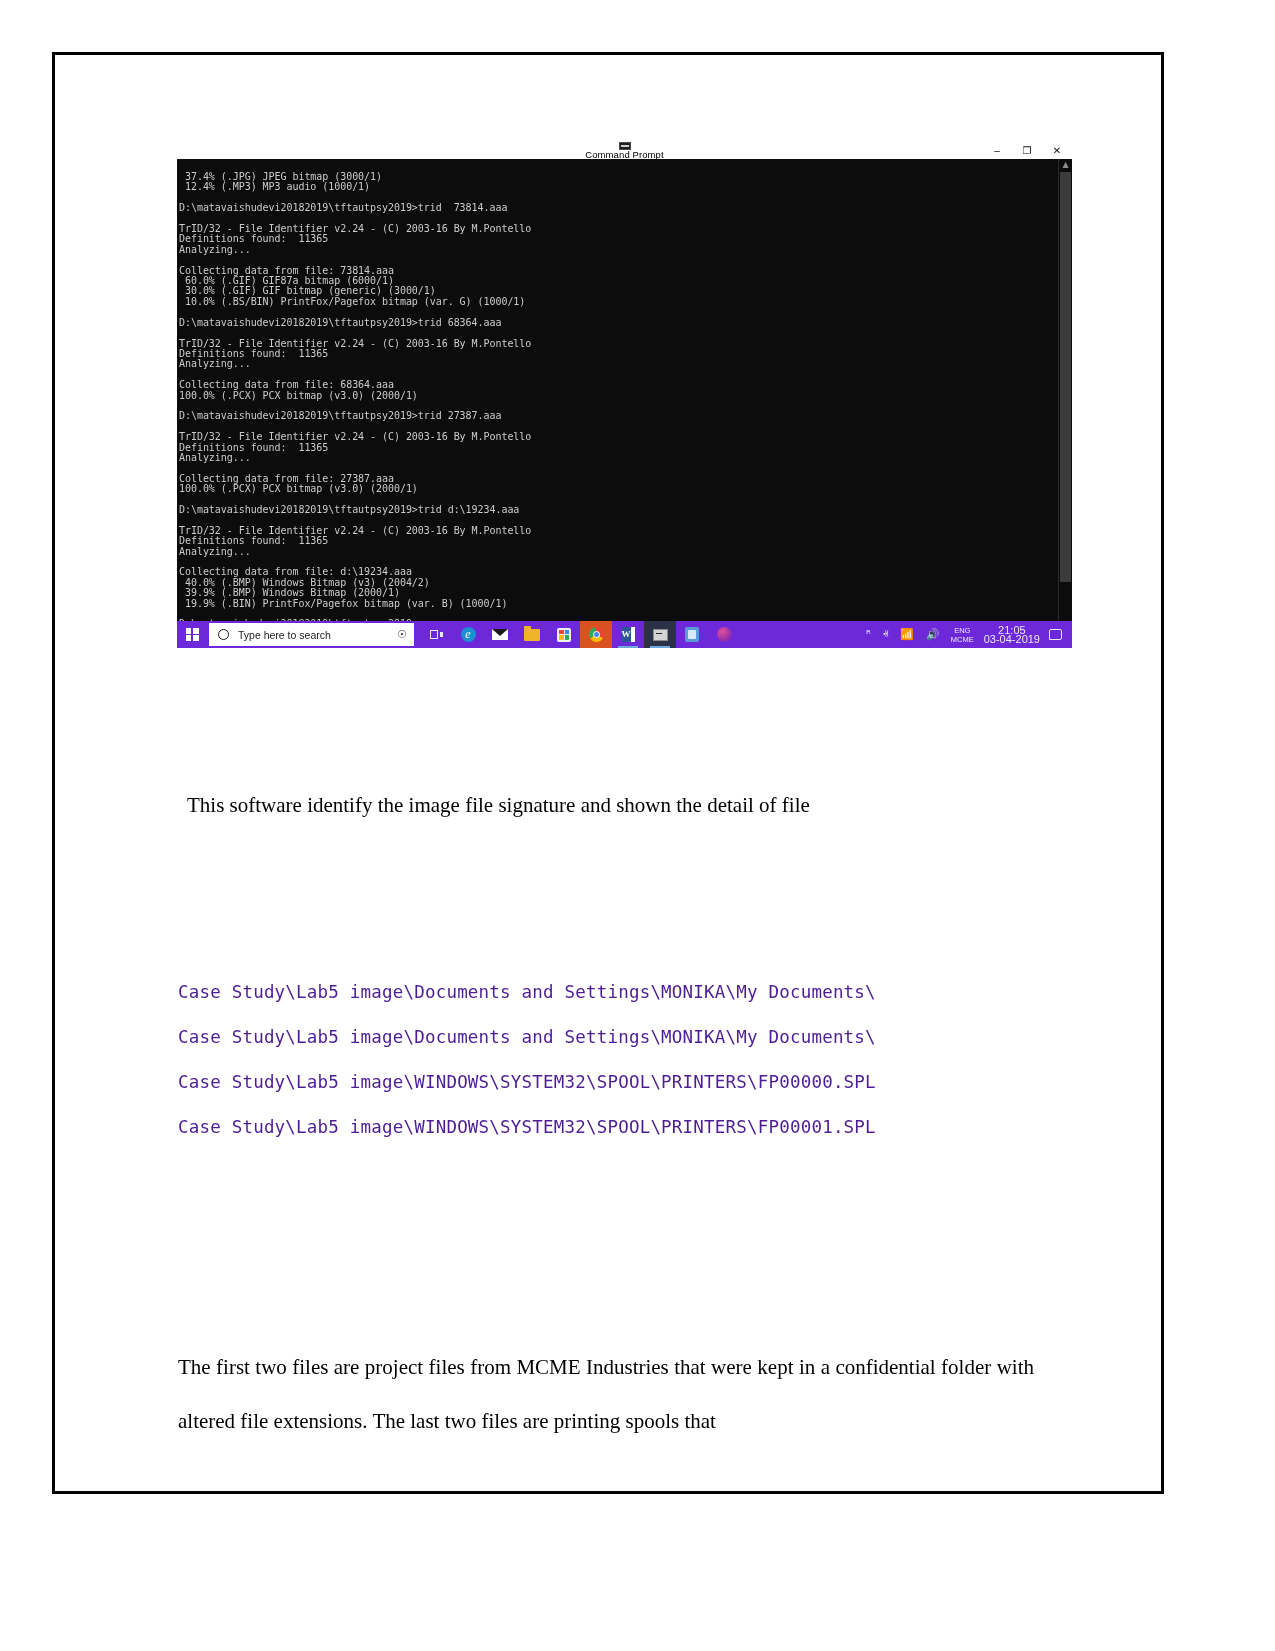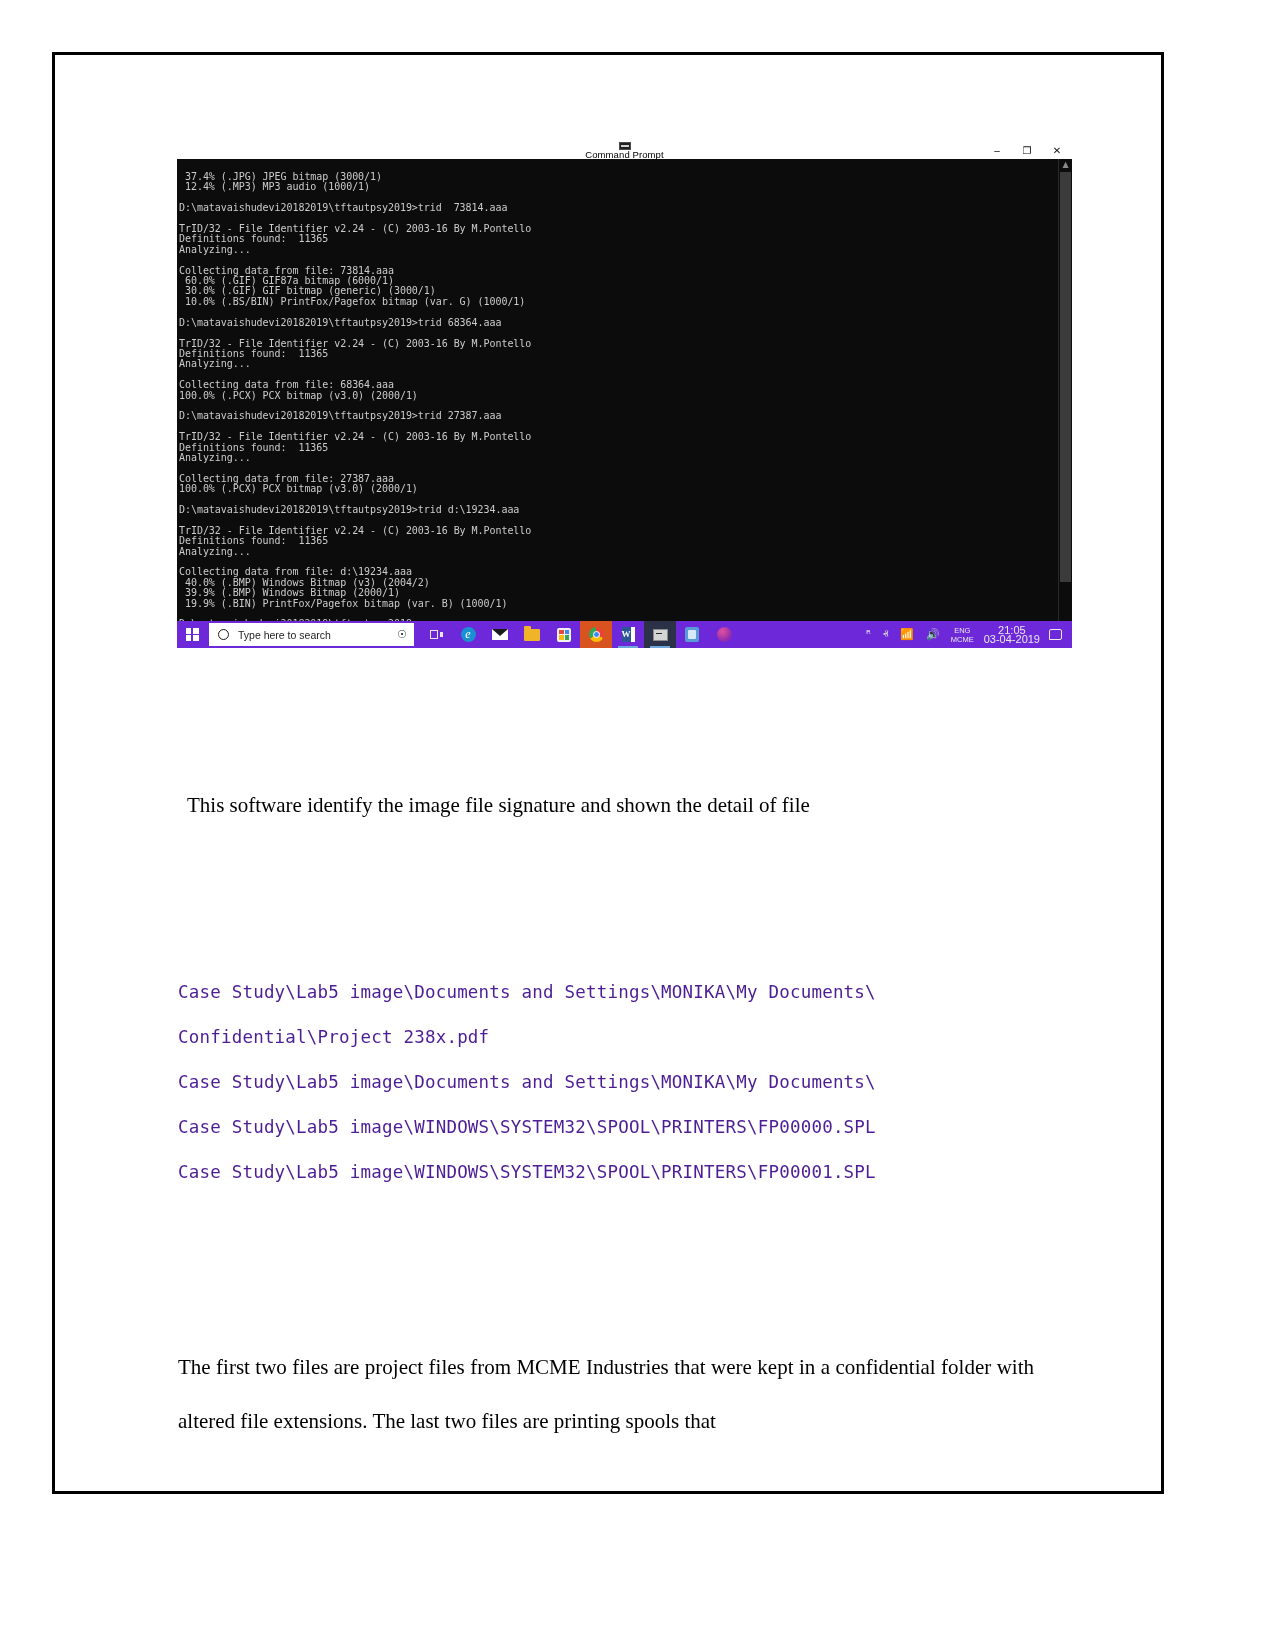--- a/index.html
+++ b/index.html
@@ -508,19 +508,18 @@
       </span>
       <span class="tray-notify"></span>
     </div>
   </div>
 </div>
 
 <div class="doc-para" id="caption-line">This software identify the image file signature and shown the detail of file</div>
 
 <div class="mono-block">
   <div>Case Study\Lab5 image\Documents and Settings\MONIKA\My Documents\</div>
-  <div>Confidential\Project 238x.pdf</div>
   <div>Case Study\Lab5 image\Documents and Settings\MONIKA\My Documents\</div>
   <div>Case Study\Lab5 image\WINDOWS\SYSTEM32\SPOOL\PRINTERS\FP00000.SPL</div>
   <div>Case Study\Lab5 image\WINDOWS\SYSTEM32\SPOOL\PRINTERS\FP00001.SPL</div>
 </div>
 
 <div class="doc-para" id="closing-para">The first two files are project files from MCME  Industries that were kept in a confidential folder with altered file extensions.  The last two files are printing spools that</div>
 
 </body></html>

